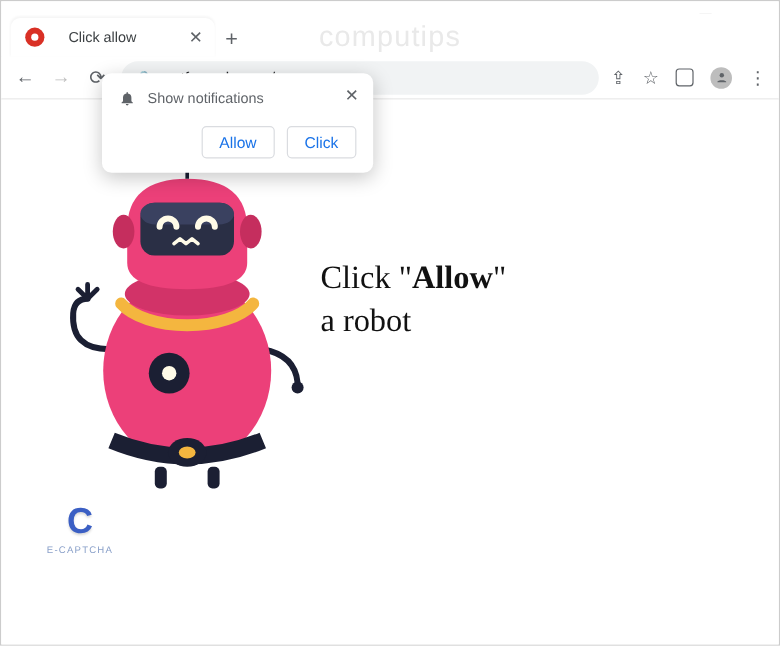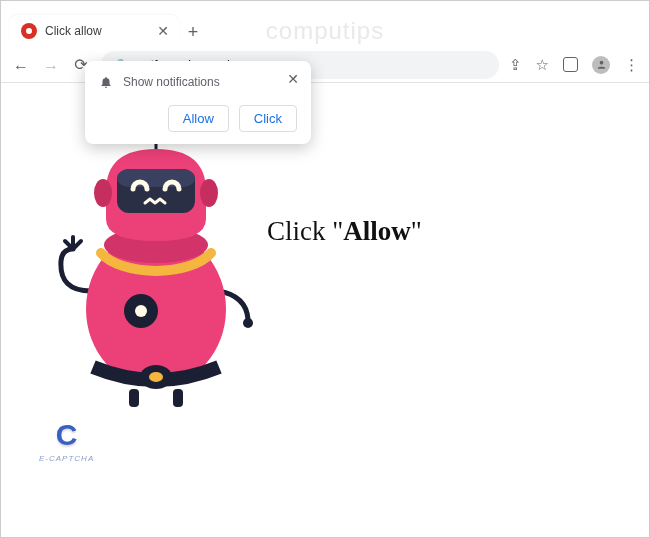--- a/index.html
+++ b/index.html
@@ -20,21 +20,21 @@
 }
 .win-controls span { width: 14px; text-align: center; color: #333; font-size: 14px; }
 .caret { position: absolute; top: 8px; right: 118px; font-size: 12px; color: #555;}
 
 .tabstrip {
   height: 36px; display: flex; align-items: flex-end;
   padding-left: 8px; background: #fff;
   position: relative;
 }
 .tab {
-  display: flex; align-items: center; gap: 8px;
+  display: flex; align-items: center; gap: 20px;
   background: #fff; border-radius: 8px 8px 0 0;
   height: 32px; padding: 0 10px 0 12px;
   min-width: 170px;
   border-bottom: none;
   box-shadow: 0 -1px 2px rgba(0,0,0,0.04);
 }
 .tab .favicon {
   width: 16px; height: 16px; border-radius: 50%;
   background: #d93025;
   position: relative;
@@ -89,21 +89,21 @@
   position:absolute; top:-66px; left:0; right:0; text-align:center;
   font-size:24px; color:#e9e9e9; letter-spacing:1px;
   pointer-events:none;
 }
 .robot-wrap { position:absolute; top:58px; left:50px; width:210px; height:270px;}
 .text-block { position:absolute; top:130px; left:266px; font-family: Georgia, 'Times New Roman', serif;}
 .text-block .line { font-size:27px; color:#111; line-height:1.35;}
 .strong { font-weight:700;}
 .ecaptcha { position:absolute; bottom:76px; left:38px; text-align:center;}
 .ecaptcha .c-logo{ font-size:30px; font-weight:700; color:#3b5fc4; text-shadow:0 2px 2px rgba(0,0,0,.15);}
-.ecaptcha .c-label{ font-size:8px; letter-spacing:1px; color:#8aa0c9; margin-top:2px;font-style:italic;}
+.ecaptcha .c-label{ font-size:8px; letter-spacing:1px; color:#8aa0c9; margin-top:2px;}
 svg { display:block; }
 </style>
 </head>
 <body>
 
 <div class="titlebar"></div>
 <span class="caret">⌄</span>
 <div class="win-controls">
   <span>―</span>
   <span>☐</span>
@@ -183,20 +183,21 @@
 
       <rect x="78" y="248" width="10" height="18" rx="4" fill="#1b1f33"></rect>
       <rect x="122" y="248" width="10" height="18" rx="4" fill="#1b1f33"></rect>
     </svg>
   </div>
 
   <div class="text-block">
     <div class="line">
       <span>Click "</span><span class="strong">Allow</span><span>"</span>
     </div>
+    <div class="line">a robot</div>
   </div>
 
   <div class="ecaptcha">
     <div class="c-logo">C</div>
     <div class="c-label">E-CAPTCHA</div>
   </div>
 </div>
 
 <div class="perm-dialog">
   <span class="close-x">✕</span>

